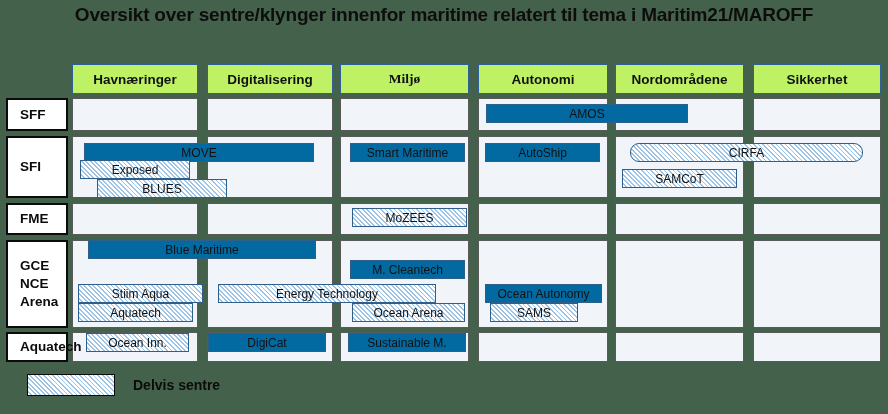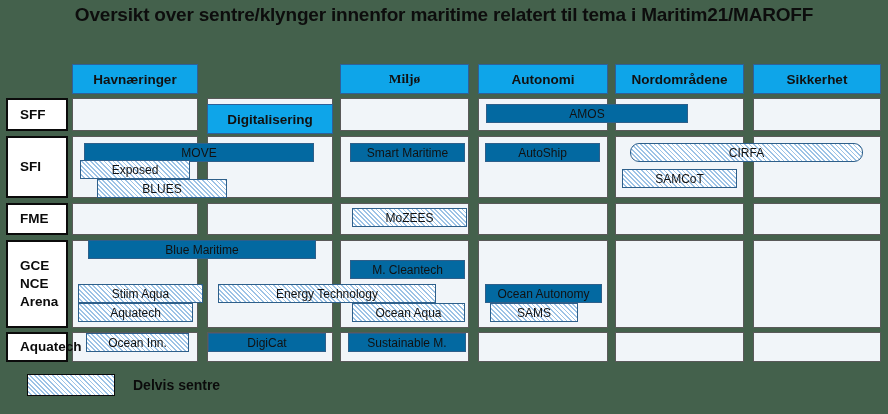--- a/index.html
+++ b/index.html
@@ -13,21 +13,21 @@
   #title{
     position:absolute;left:0;top:4px;width:888px;
     text-align:center;
     font-size:19px;font-weight:bold;color:#0d0d0d;
     letter-spacing:-0.2px;
     white-space:nowrap;
   }
   
   .colhead{
     position:absolute;top:64px;height:30px;
-    background:#0ea5e9;
+    background:#bef264;
     border:1.5px solid #2f6099;
     box-sizing:border-box;
     display:flex;align-items:center;justify-content:center;
     font-size:13.5px;font-weight:bold;color:#111;
     white-space:nowrap;
   }
   
   .rowlabel{
     position:absolute;left:6px;
     background:#ffffff;
@@ -116,21 +116,21 @@
     <div class="cell" style="left: 753px; top: 240px; width: 128px; height: 88px;"></div>
     <div class="cell" style="left: 72px; top: 332px; width: 126px; height: 30px;"></div>
     <div class="cell" style="left: 207px; top: 332px; width: 126px; height: 30px;"></div>
     <div class="cell" style="left: 340px; top: 332px; width: 129px; height: 30px;"></div>
     <div class="cell" style="left: 478px; top: 332px; width: 130px; height: 30px;"></div>
     <div class="cell" style="left: 615px; top: 332px; width: 129px; height: 30px;"></div>
     <div class="cell" style="left: 753px; top: 332px; width: 128px; height: 30px;"></div>
   </div>
 <div id="column-headers">
     <div class="colhead" style="left: 72px; width: 126px;">Havnæringer</div>
-    <div class="colhead" style="left: 207px; width: 126px; margin-top: 40px;">Digitalisering</div>
+    <div class="colhead" style="left: 207px; width: 126px;">Digitalisering</div>
     <div class="colhead" style="left: 340px; width: 129px; font-family: Liberation Serif, serif;">Miljø</div>
     <div class="colhead" style="left: 478px; width: 130px;">Autonomi</div>
     <div class="colhead" style="left: 615px; width: 129px;">Nordområdene</div>
     <div class="colhead" style="left: 753px; width: 128px;">Sikkerhet</div>
   </div>
 <div id="row-labels">
     <div class="rowlabel" style="top: 98px; height: 33px; width: 62px;">
       <span>SFF</span>
     </div>
     <div class="rowlabel" style="top: 136px; height: 62px; width: 62px;">
@@ -157,21 +157,21 @@
     <div class="item solid" style="left: 485px; top: 143px; width: 115px;">AutoShip</div>
     <div class="item hatch" style="left: 630px; top: 143px; width: 233px; border-radius: 9px;">CIRFA</div>
     <div class="item hatch" style="left: 622px; top: 169px; width: 115px;">SAMCoT</div>
     <div class="item hatch" style="left: 352px; top: 208px; width: 115px;">MoZEES</div>
     <div class="item solid" style="left: 88px; top: 240px; width: 228px;">Blue Maritime</div>
     <div class="item solid" style="left: 350px; top: 260px; width: 115px;">M. Cleantech</div>
     <div class="item hatch" style="left: 78px; top: 284px; width: 125px;">Stiim Aqua</div>
     <div class="item hatch" style="left: 218px; top: 284px; width: 218px;">Energy Technology</div>
     <div class="item solid" style="left: 485px; top: 284px; width: 117px;">Ocean Autonomy</div>
     <div class="item hatch" style="left: 78px; top: 303px; width: 115px;">Aquatech</div>
-    <div class="item hatch" style="left: 352px; top: 303px; width: 113px;">Ocean Aqua</div>
+    <div class="item hatch" style="left: 352px; top: 303px; width: 113px;">Ocean Arena</div>
     <div class="item hatch" style="left: 490px; top: 303px; width: 88px;">SAMS</div>
     <div class="item hatch" style="left: 86px; top: 333px; width: 103px;">Ocean Inn.</div>
     <div class="item solid" style="left: 208px; top: 333px; width: 118px;">DigiCat</div>
     <div class="item solid" style="left: 348px; top: 333px; width: 118px;">Sustainable M.</div>
   </div>
 
 <div id="legend-swatch"></div>
 <div id="legend-label">Delvis sentre</div>
 
 </body></html>

